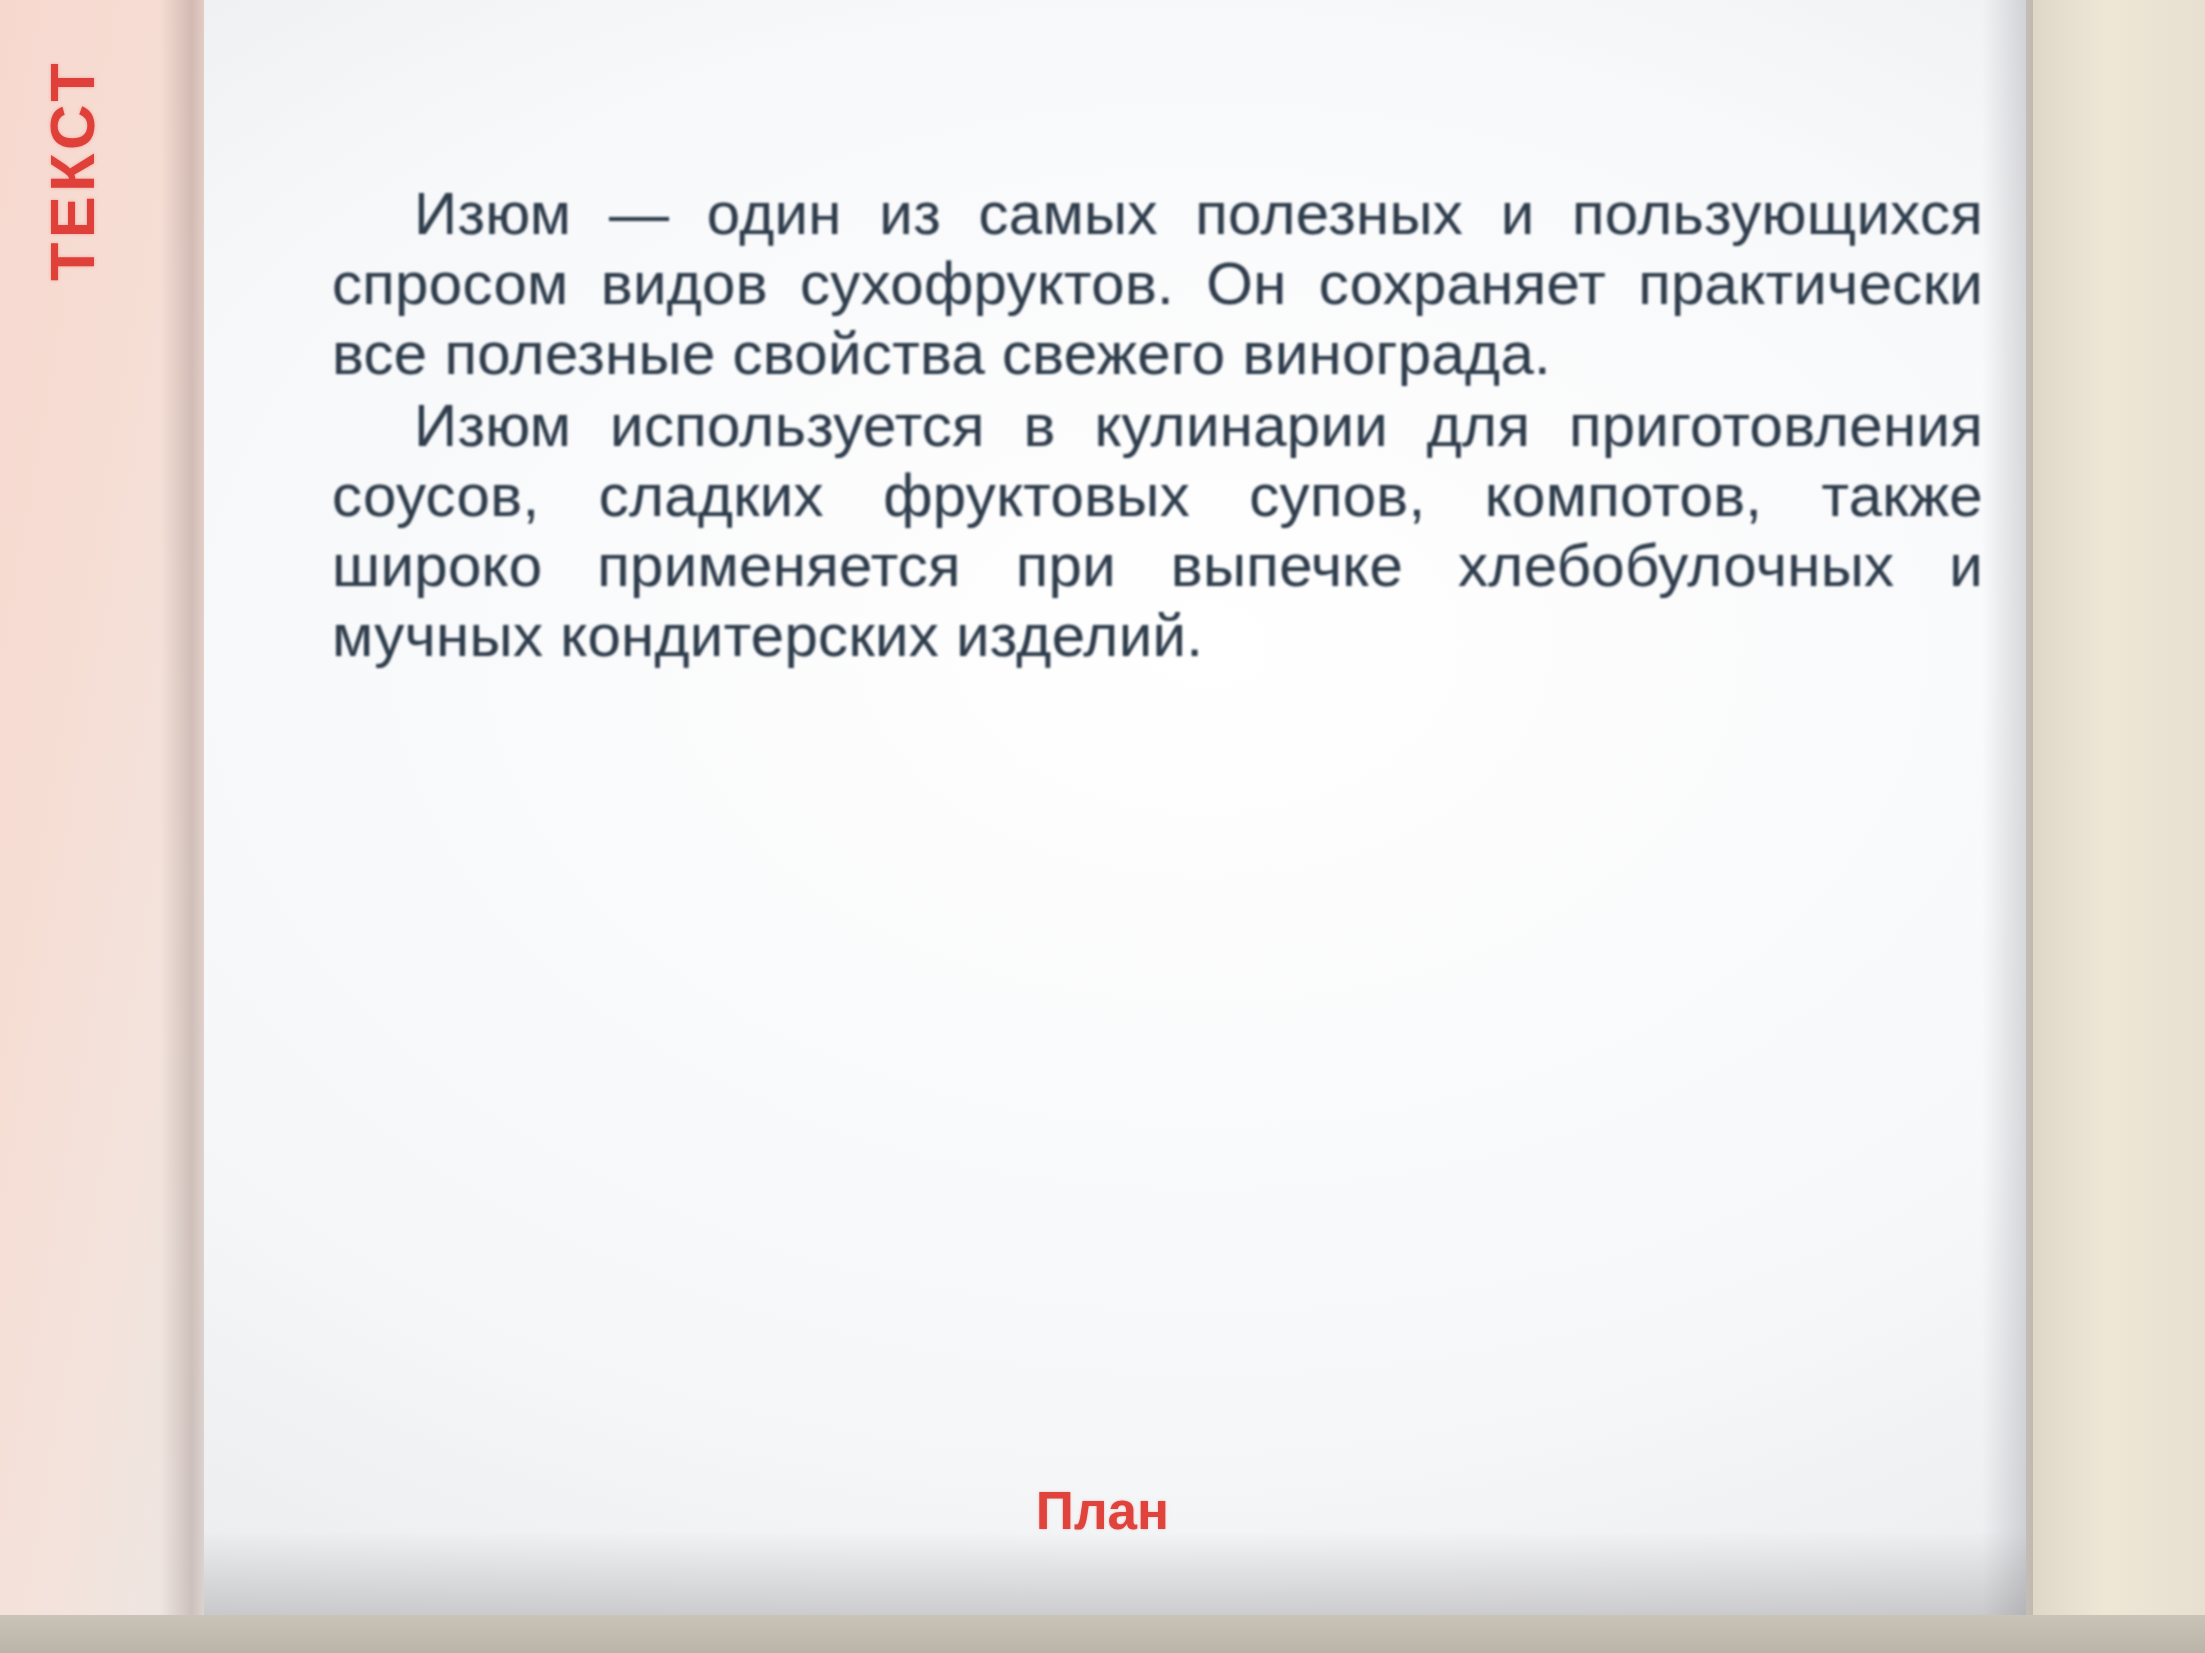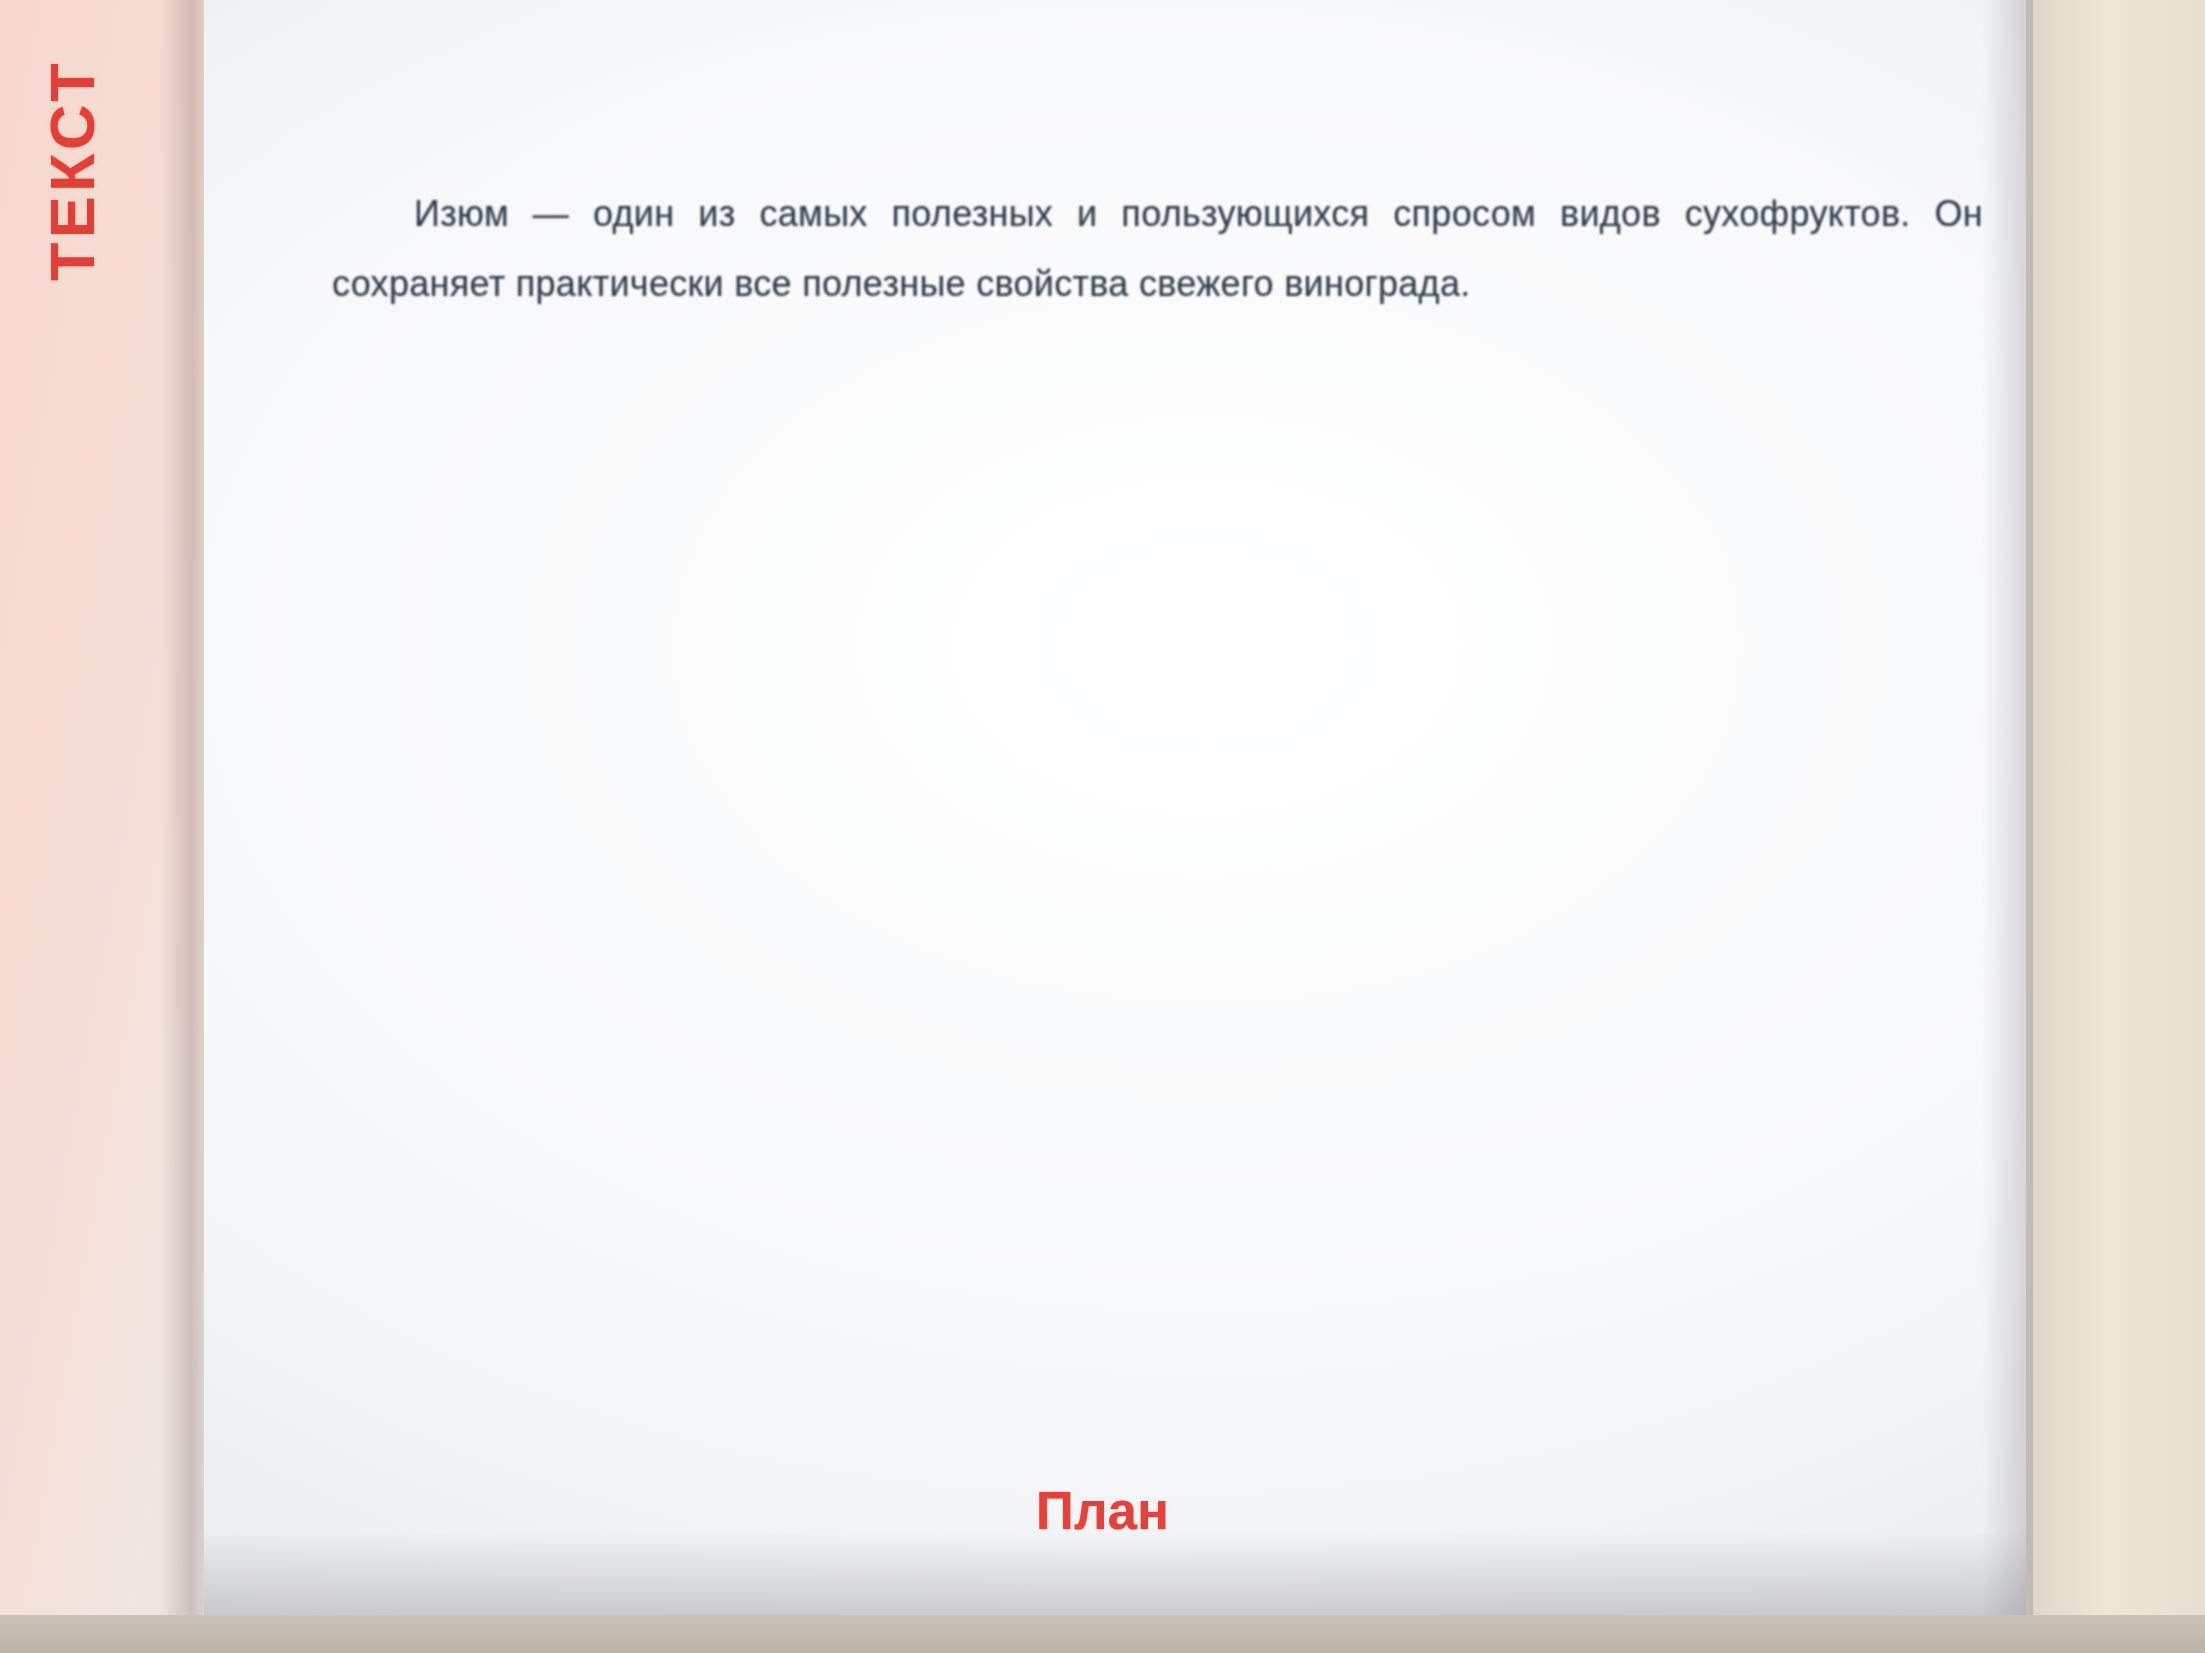--- a/index.html
+++ b/index.html
@@ -113,21 +113,21 @@
     filter: blur(0.5px);
   }
 
   
   .text-body {
     position: absolute;
     left: 332px;
     top: 179px;
     width: 1651px;
     color: #2f3d4c;
-    font-size: 36px;
+    font-size: 60px;
     line-height: 70px;
     text-align: justify;
     font-family: "Liberation Sans", sans-serif;
     font-weight: 500;
     letter-spacing: 0.3px;
     filter: blur(0.8px);
     text-shadow: 0 0 1.3px rgba(60,80,100,0.35);
   }
   .text-body p {
     margin: 0 0 1.7px 0;
@@ -181,19 +181,20 @@
   <div class="sheet"></div>
   <div class="gutter"></div>
   <div class="sheet-bottom-shade"></div>
 
   <div class="rubric">ТЕКСТ</div>
 
   <div class="dotted-line">. . . . . . . . . . . . . . . . . . . . . . . . . .</div>
 
   <div class="text-body">
     <p>Изюм — один из самых полезных и пользующихся спросом видов сухофруктов. Он сохраняет практически все полезные свойства свежего винограда.</p>
+    <p>Изюм используется в кулинарии для приготовления соусов, сладких фруктовых супов, компотов, также широко применяется при выпечке хлебобулочных и мучных кондитерских изделий.</p>
   </div>
 
   <div class="plan-heading">План</div>
 
   <div class="outer-bottom"></div>
 </div>
 
 
 </body></html>

